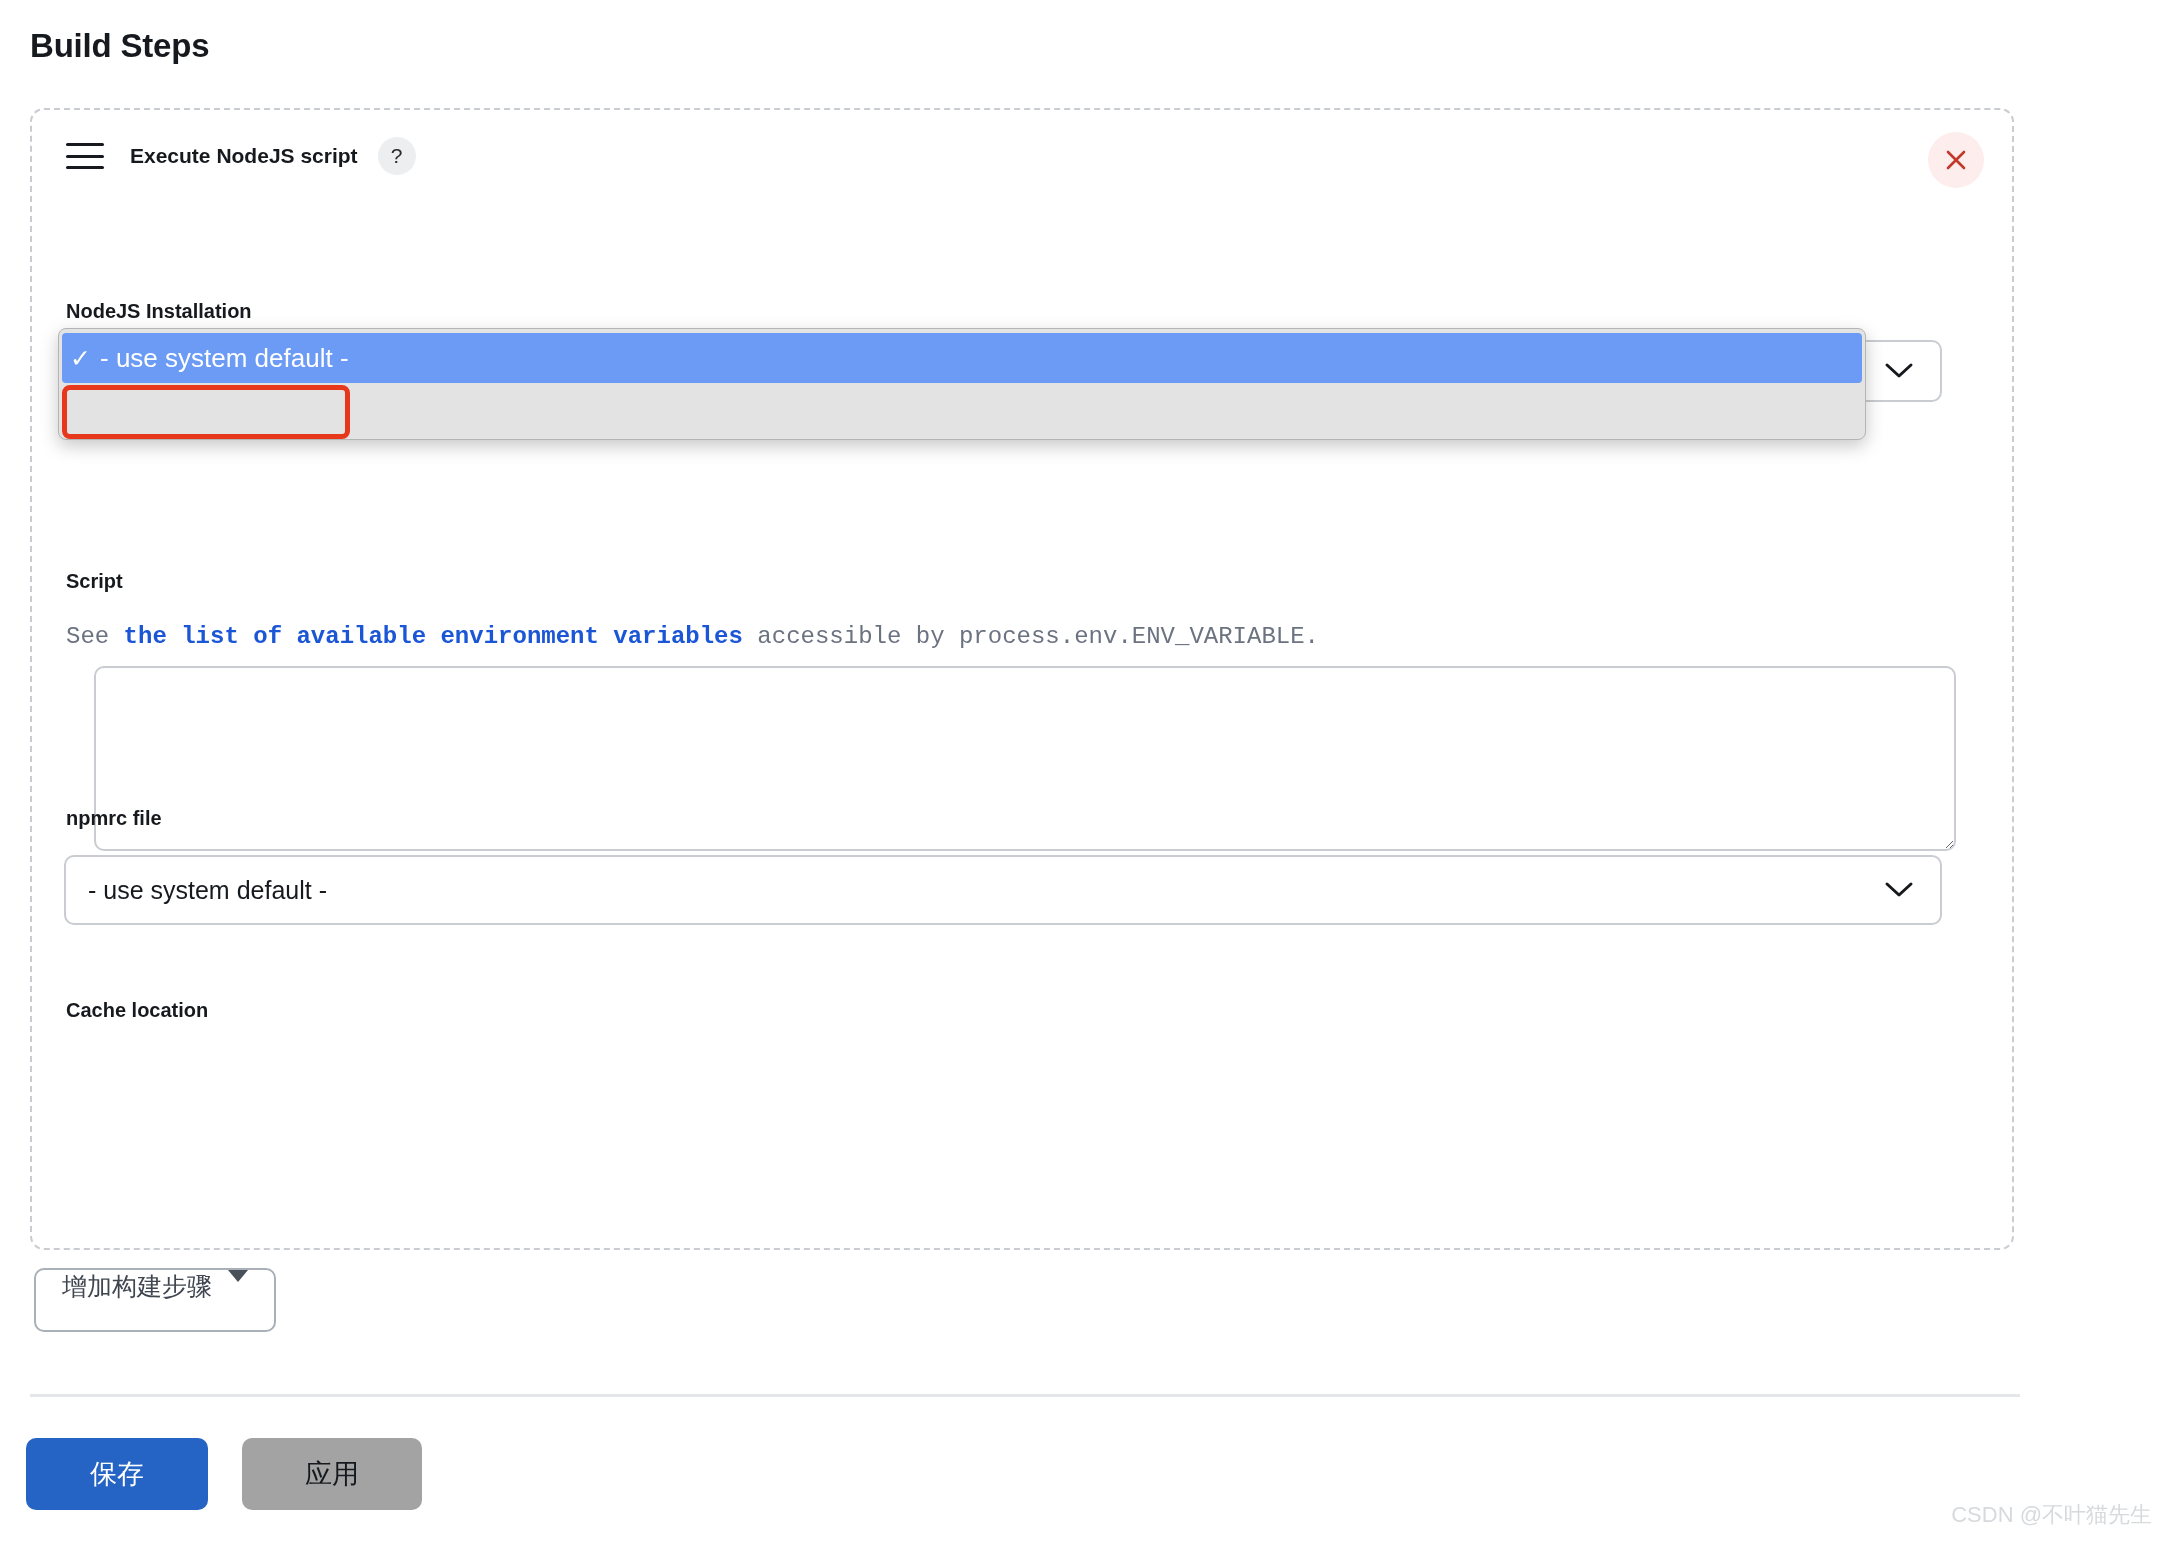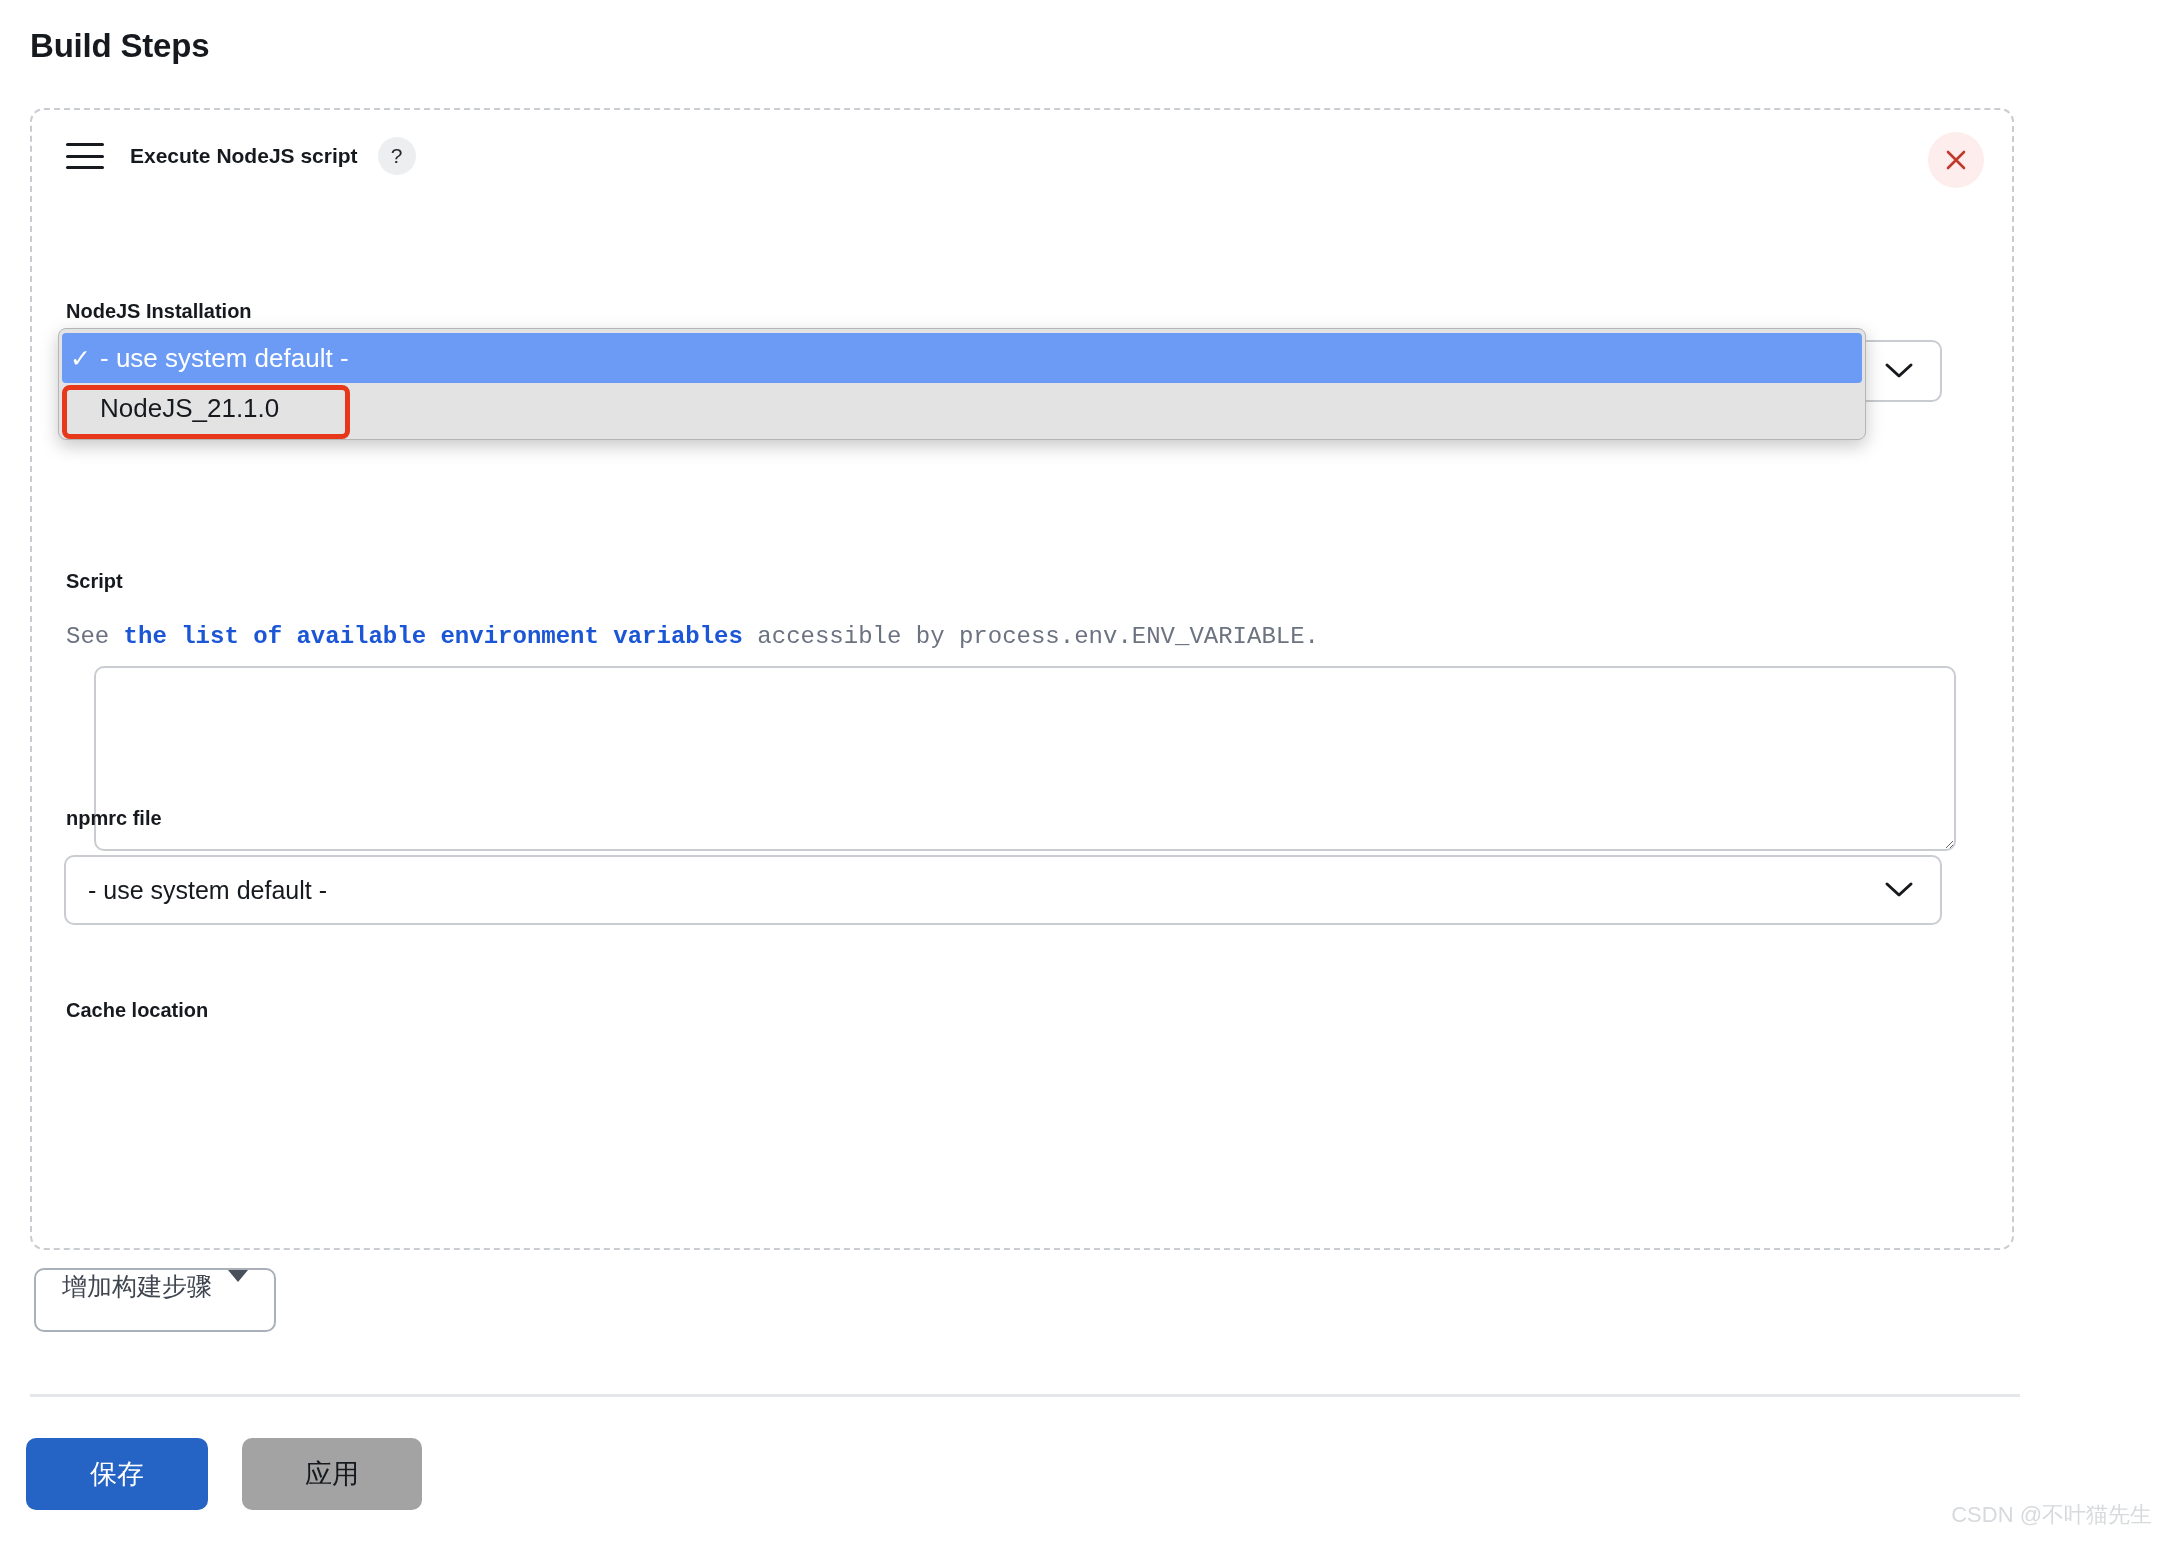--- a/index.html
+++ b/index.html
@@ -344,24 +344,20 @@
   </div>
 
   <div class="field-label" style="left:34px; top:889px;">Cache location</div>
 </div>
 
 <div class="dropdown-popup">
   <div class="dd-option selected">
     <span class="dd-check">✓</span>
     <span>- use system default -</span>
   </div>
-  <div class="dd-option">
-    <span class="dd-check">&nbsp;</span>
-    <span>NodeJS_21.1.0</span>
-  </div>
 </div>
 <div class="annotation-box"></div>
 
 <div class="add-step-btn">
   <span>增加构建步骤</span>
   <span class="caret-down"></span>
 </div>
 
 <div class="divider"></div>
 

